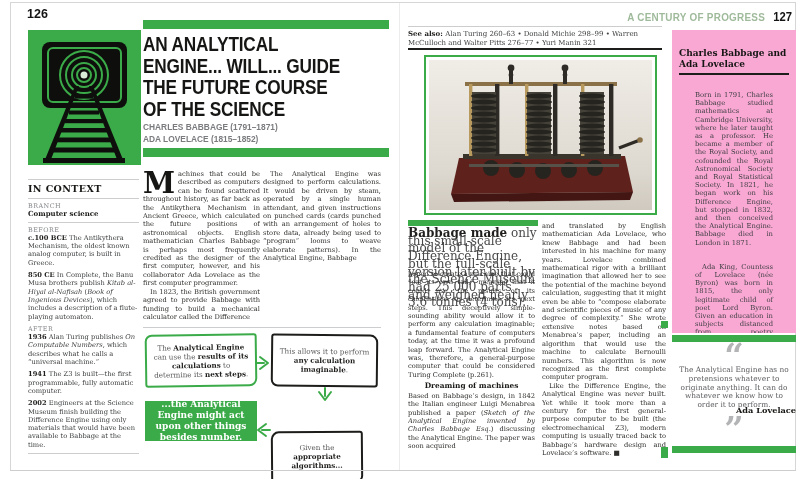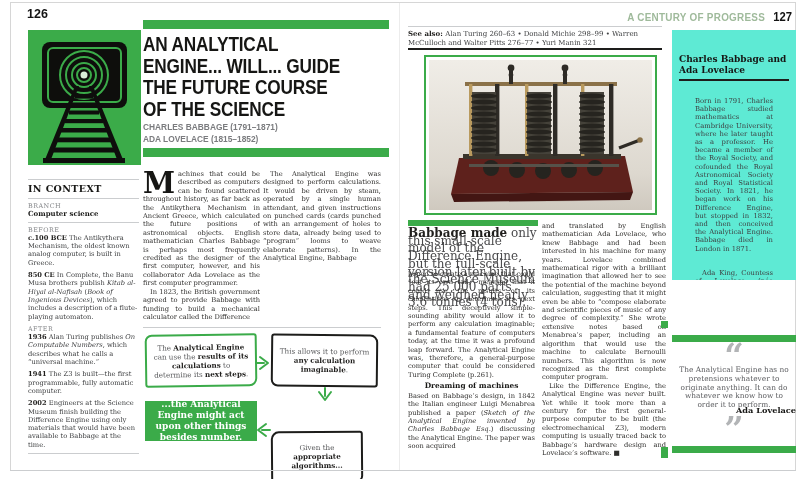--- a/index.html
+++ b/index.html
@@ -73,22 +73,22 @@
          background:#fff;box-sizing:border-box;padding:3px;}
   #photo svg{display:block;width:100%;height:100%;}
   #capbar{left:408px;top:220px;width:130px;height:6px;}
   #caption{left:408px;top:230px;width:129px;font-size:12px;line-height:7.7px;
            text-align:left;color:#4a4a4c;}
   #rcol1{left:408px;top:270px;width:127px;height:190px;}
   #rcol2{left:542px;top:222px;width:124px;height:237px;}
   .subhead{font-weight:bold;color:#181816;font-size:7.4px;margin:3px 0 1px !important;text-align:center;}
 
   
-  #bio{left:672px;top:30px;width:124px;height:250px;background:#5eead4;box-sizing:border-box;
-       padding:24px 7px;font-size:6.8px;line-height:8.2px;color:#3c3d3f;overflow:hidden;}
+  #bio{left:672px;top:30px;width:124px;height:303px;background:#f9a8d4;box-sizing:border-box;
+       padding:18px 7px;font-size:6.8px;line-height:8.2px;color:#3c3d3f;overflow:hidden;}
   #bio .bio-head{font-weight:bold;font-size:9px;line-height:10.5px;color:#161614;}
   #bio .bio-rule{height:2px;background:#1d1d1b;margin:4px 0;}
   #bio p{margin:16px;text-align:justify;}
   #bio p.ind{text-indent:7px;}
   #bio .kw-head{font-weight:bold;font-size:7.6px;color:#161614;margin-top:6px;}
   #bio .kw-item{margin-top:4px;}
 
   
   #quote-bar-top{left:672px;top:335px;width:124px;height:7px;}
   #quote-bar-bottom{left:672px;top:446px;width:124px;height:7px;}

